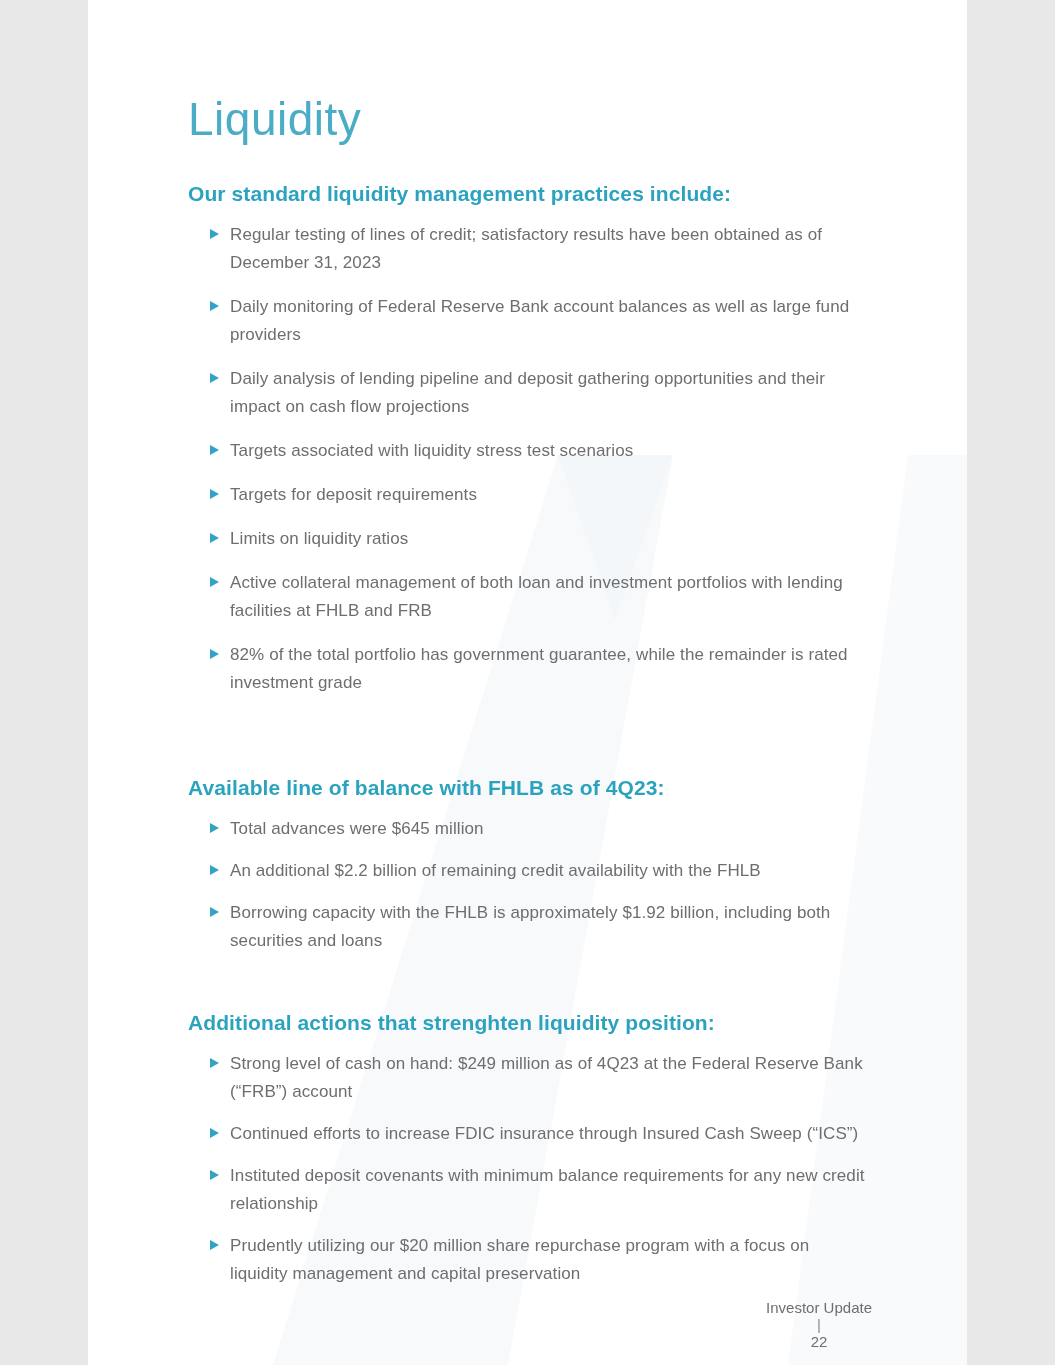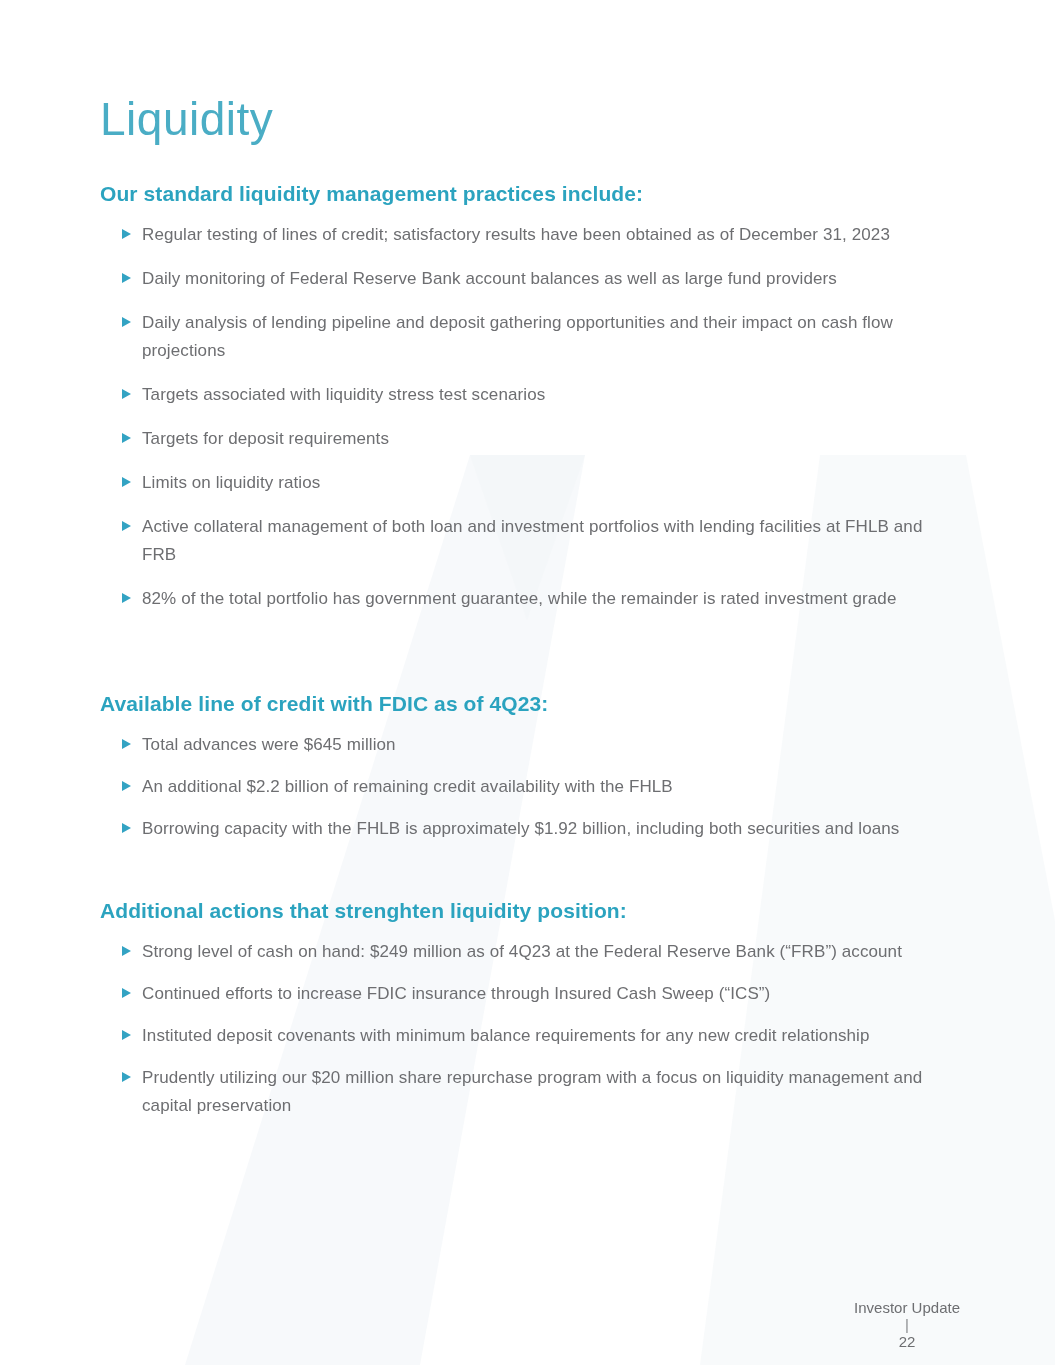--- a/index.html
+++ b/index.html
@@ -1,21 +1,21 @@
 <!DOCTYPE html>
 <html><head>
 <meta charset="utf-8">
 <style>
   * { margin:0; padding:0; box-sizing:border-box; }
   html,body { background:#e8e8e8; }
   body { font-family:"Liberation Sans", sans-serif; }
 
   .page {
     position:relative;
-    width:1055px;
+    width:879px;
     height:1365px;
     background:#ffffff;
     overflow:hidden;
     margin:0 auto;
   }
 
   .watermark {
     position:absolute;
     left:0; top:0;
     z-index:0;
@@ -134,21 +134,21 @@
               <span class="tri"></span>
               <span class="bullet-text">Active collateral management of both loan and investment portfolios with lending facilities at FHLB and FRB</span>
             </li>
             <li class="bullet">
               <span class="tri"></span>
               <span class="bullet-text">82% of the total portfolio has government guarantee, while the remainder is rated investment grade</span>
             </li>
           </ul>
         </section>
         <section class="section">
-          <h2>Available line of credit with FDIC as of 4Q23:</h2>
+          <h2>Available line of balance with FHLB as of 4Q23:</h2>
           <ul class="bullets">
             <li class="bullet">
               <span class="tri"></span>
               <span class="bullet-text">Total advances were $645 million</span>
             </li>
             <li class="bullet">
               <span class="tri"></span>
               <span class="bullet-text">An additional $2.2 billion of remaining credit availability with the FHLB</span>
             </li>
             <li class="bullet">

